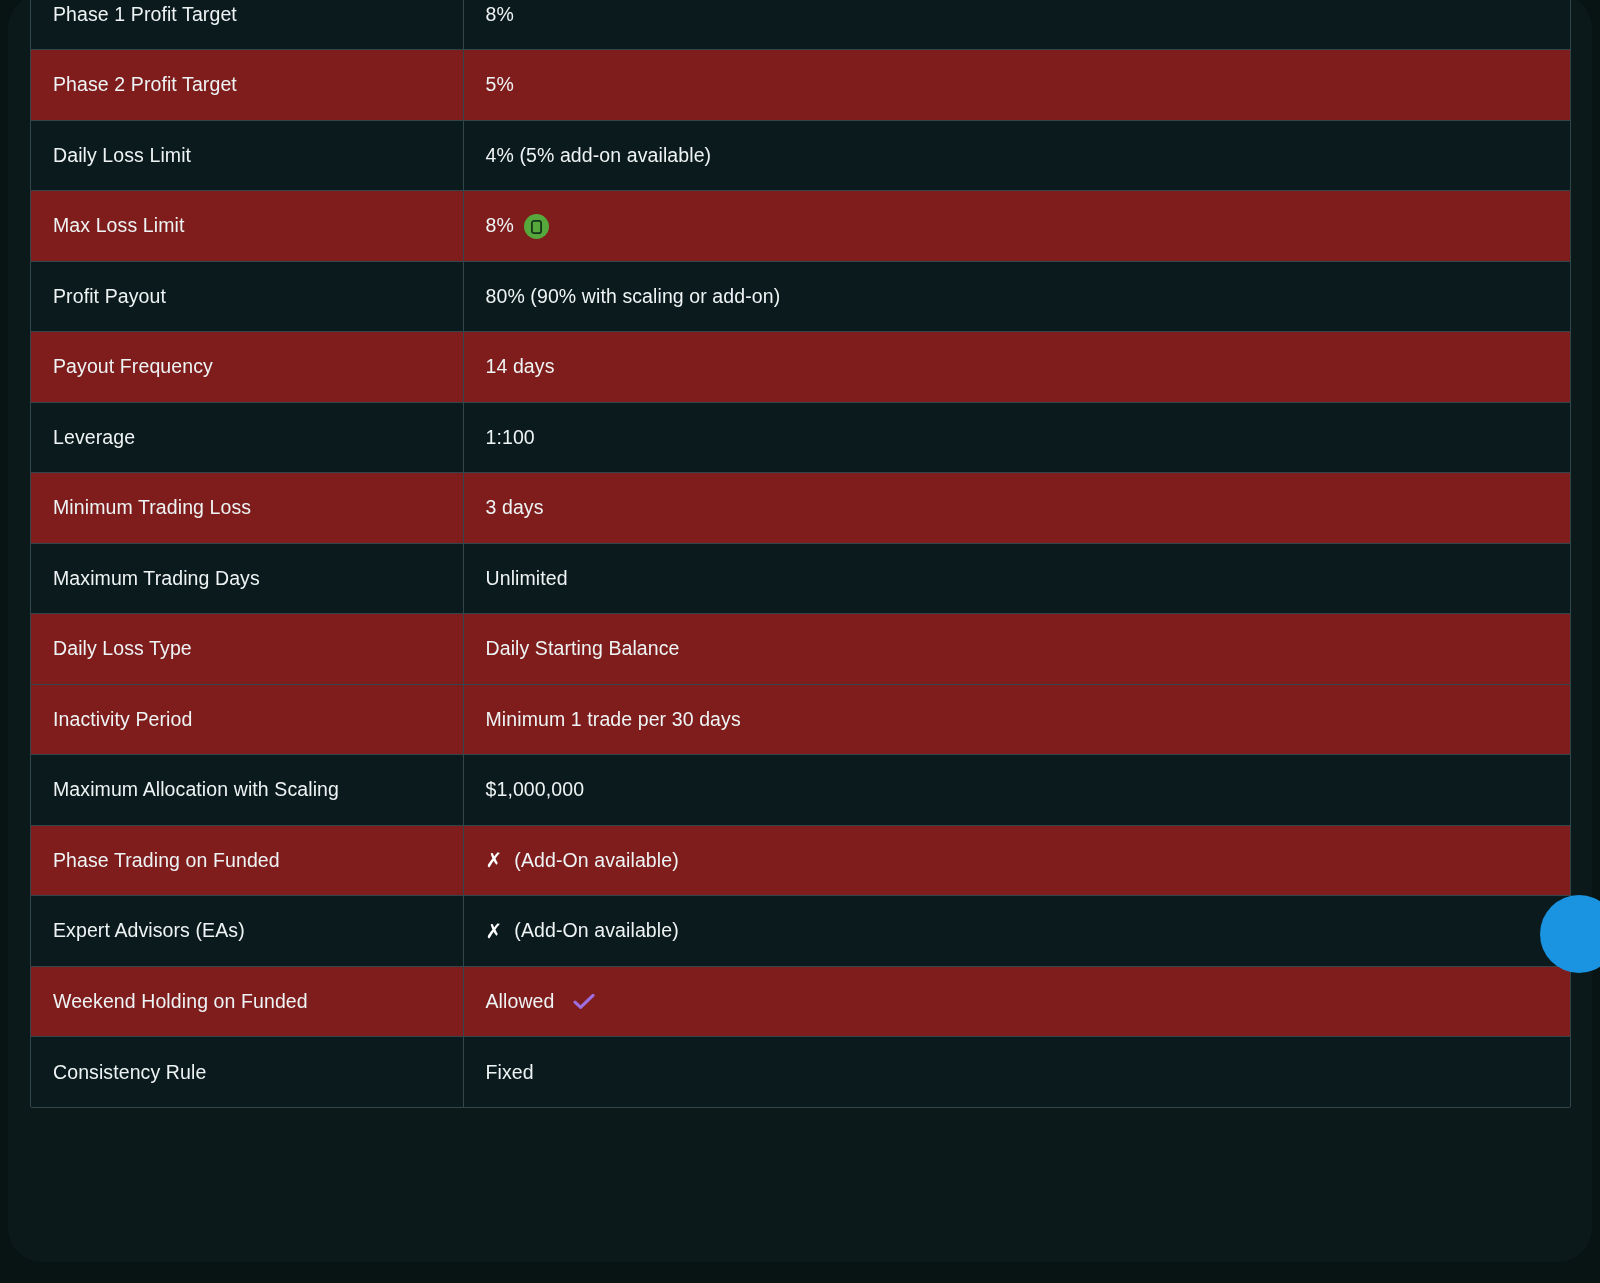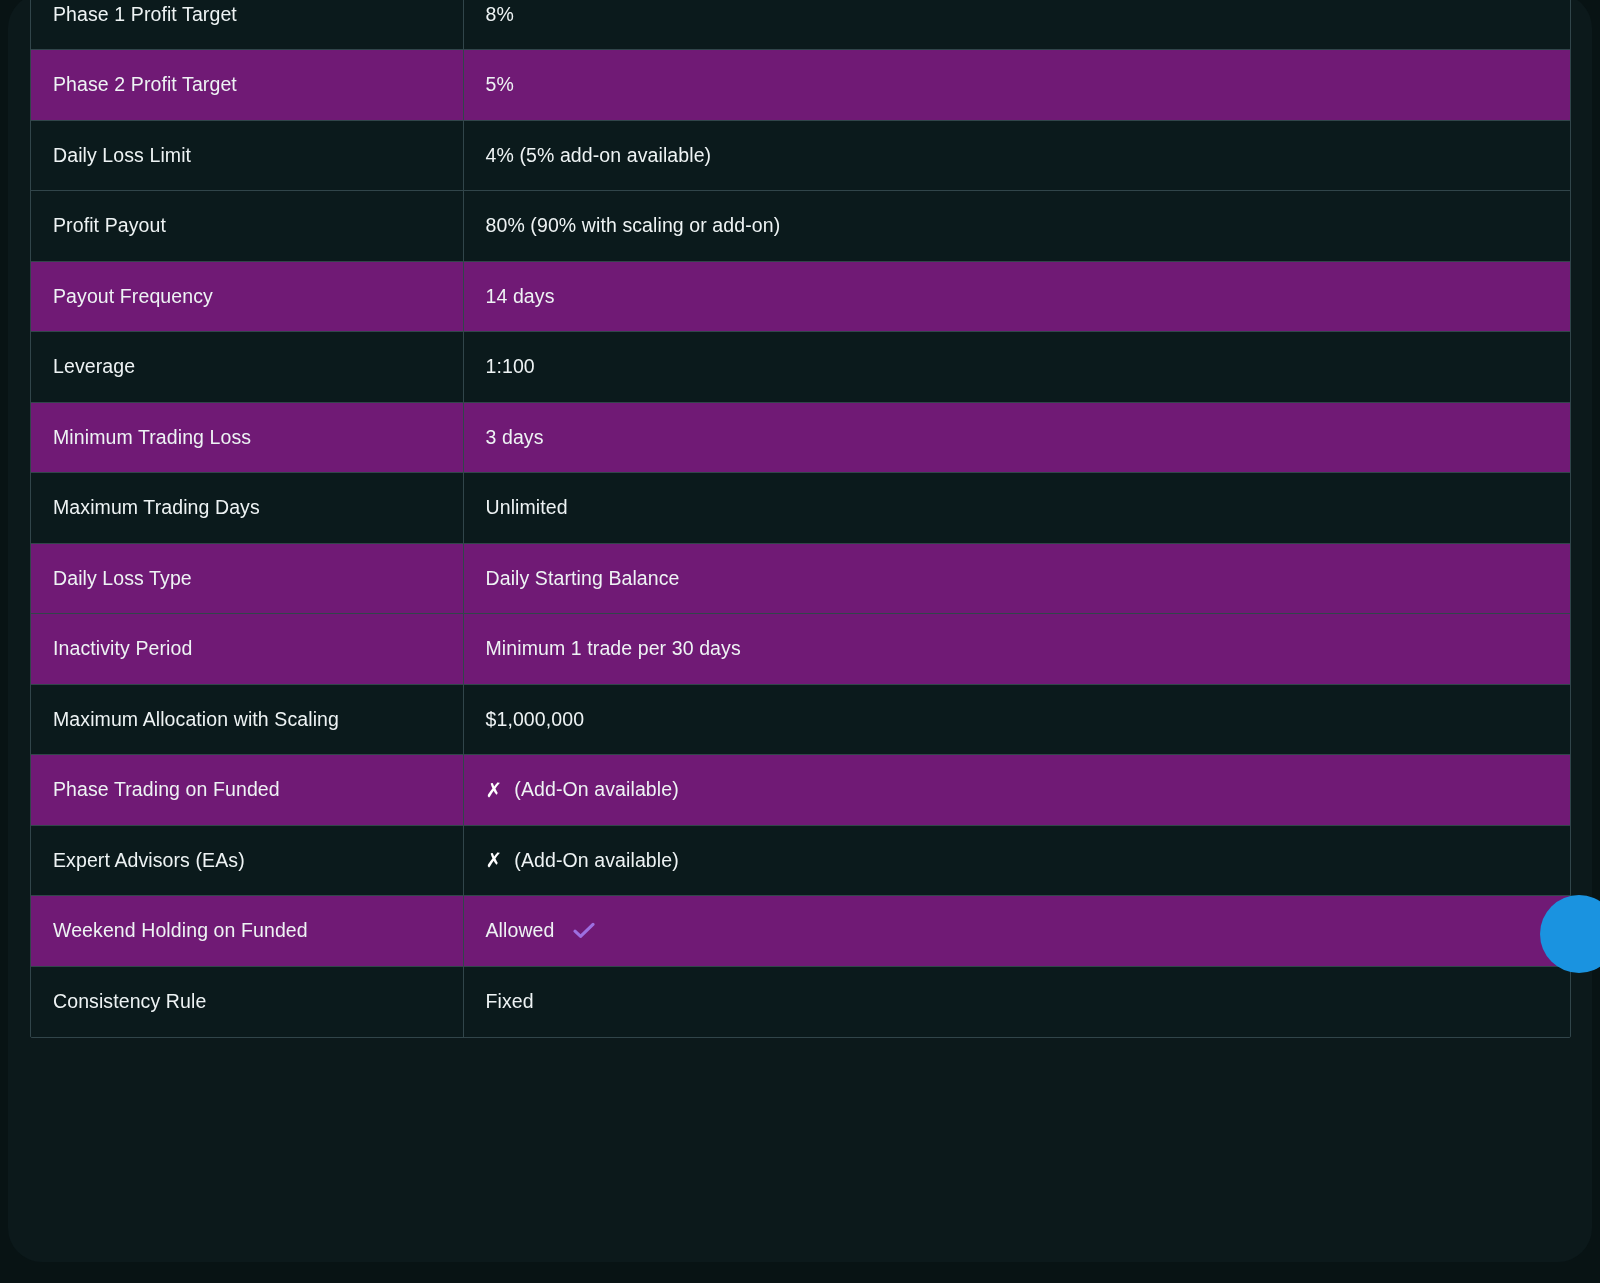--- a/index.html
+++ b/index.html
@@ -70,21 +70,21 @@
 
   .col-label {
     width: 432px;
     border-right: 1px solid #31454a;
   }
 
   .col-value { width: auto; }
 
   
   .row-dark  td { background: #0B1A1C; }
-  .row-light td { background: #701a75; }
+  .row-light td { background: #7f1d1d; }
 
   
   .value-inline {
     display: inline-flex;
     align-items: center;
     gap: 10px;
   }
 
   .badge-green {
     display: inline-flex;
@@ -148,20 +148,31 @@
             <td class="col-value"><span class="value-inline">
                 <span>5%</span>
               </span></td>
           </tr>
           <tr class="row-dark">
             <td class="col-label"><span>Daily Loss Limit</span></td>
             <td class="col-value"><span class="value-inline">
                 <span>4% (5% add-on available)</span>
               </span></td>
           </tr>
+          <tr class="row-light">
+            <td class="col-label"><span>Max Loss Limit</span></td>
+            <td class="col-value"><span class="value-inline">
+                <span>8%</span>
+                <span class="badge-green">
+                  <svg width="11" height="14" viewBox="0 0 11 14" aria-hidden="true">
+                    <rect x="0.9" y="0.9" width="9.2" height="12.2" rx="2.2" ry="2.2" fill="none" stroke="#13361a" stroke-width="1.8"></rect>
+                  </svg>
+                </span>
+              </span></td>
+          </tr>
           <tr class="row-dark">
             <td class="col-label"><span>Profit Payout</span></td>
             <td class="col-value"><span class="value-inline">
                 <span>80% (90% with scaling or add-on)</span>
               </span></td>
           </tr>
           <tr class="row-light">
             <td class="col-label"><span>Payout Frequency</span></td>
             <td class="col-value"><span class="value-inline">
                 <span>14 days</span>

